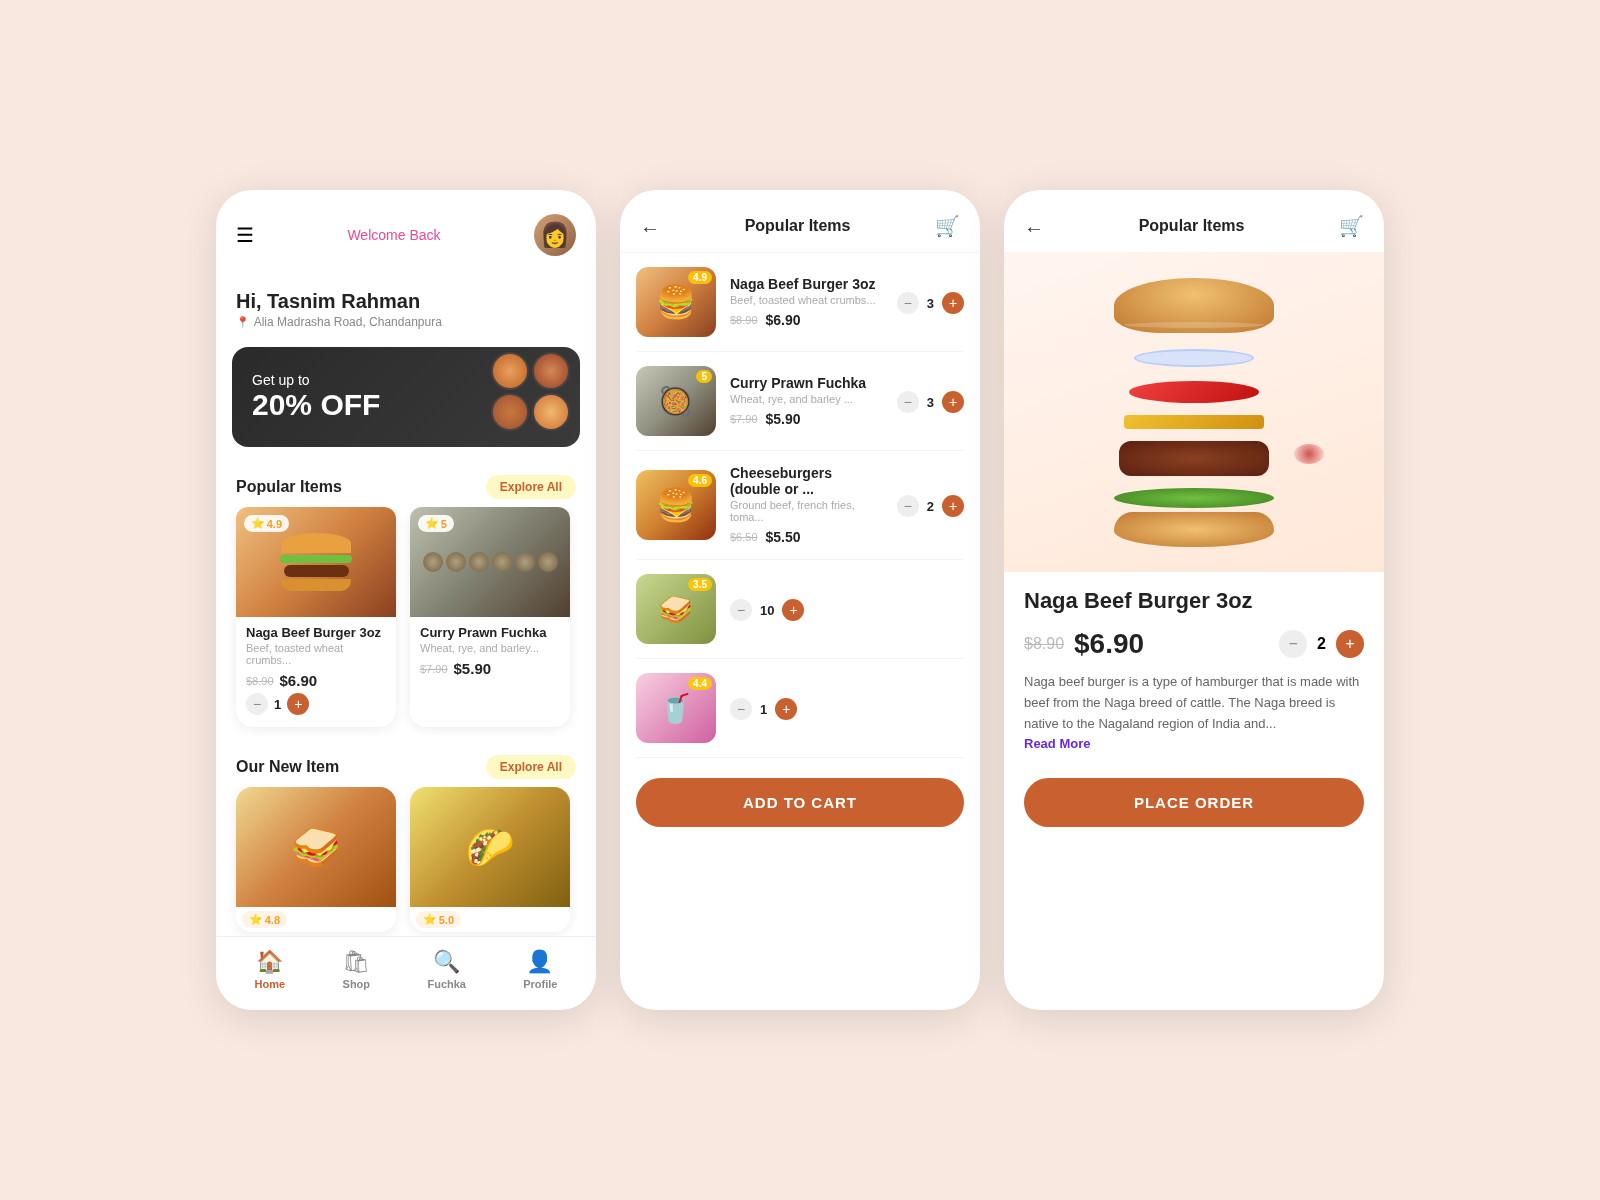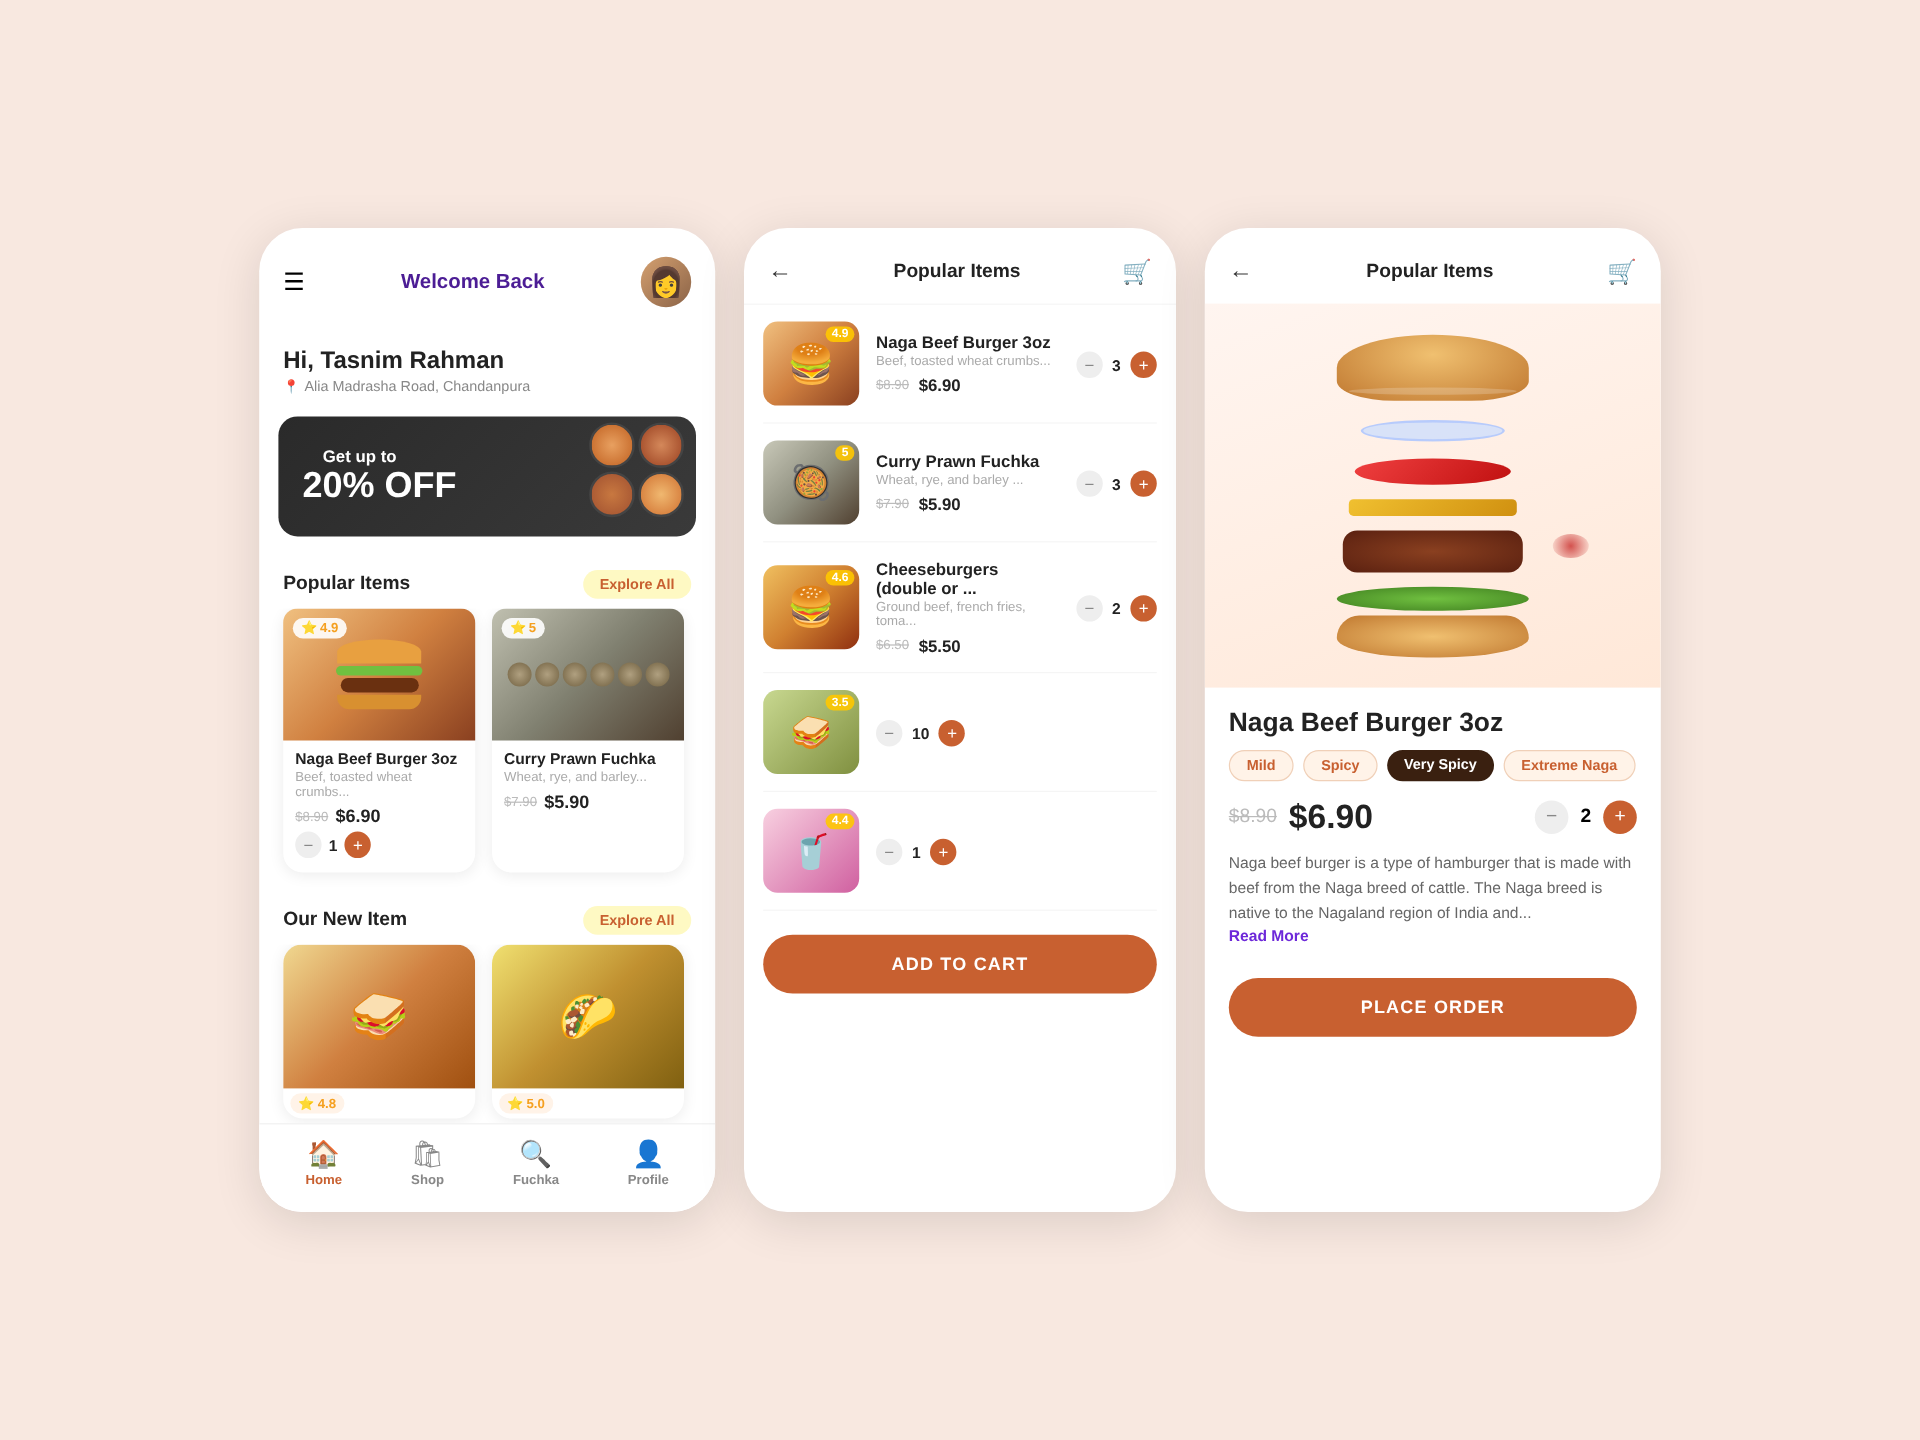--- a/index.html
+++ b/index.html
@@ -27,21 +27,21 @@
     .phone-right { width: 380px; min-height: 820px; }
 
     
     .left-header {
       display: flex;
       align-items: center;
       justify-content: space-between;
       padding: 24px 20px 10px;
     }
     .hamburger-icon { font-size: 20px; cursor: pointer; }
-    .left-title { font-size: 17px; font-weight: 700; color: #4c1d95; }
+    .left-title { font-size: 14px; font-weight: 400; color: #ec4899; }
     .avatar {
       width: 42px; height: 42px; border-radius: 50%;
       background: linear-gradient(135deg, #d4a070, #8b6347);
       overflow: hidden; display: flex; align-items: center; justify-content: center;
       font-size: 18px;
     }
 
     .greeting { padding: 8px 20px 4px; margin-top: 16px; }
     .hi-text { font-size: 20px; font-weight: 700; color: #222; }
     .location { display: flex; align-items: center; gap: 4px; color: #888; font-size: 12px; margin-top: 2px; }
@@ -52,21 +52,21 @@
       border-radius: 16px;
       background: linear-gradient(135deg, #2a2a2a 0%, #3a3a3a 100%);
       padding: 20px;
       height: 100px;
       display: flex;
       align-items: center;
       position: relative;
       overflow: hidden;
     }
     .banner-text { color: #fff; z-index: 2; }
-    .banner-text .get-up { font-size: 14px; font-weight: 700; margin-left: 17px; }
+    .banner-text .get-up { font-size: 14px; font-weight: 400; }
     .banner-text .off { font-size: 30px; font-weight: 800; }
     .food-circles {
       position: absolute; right: 10px; top: 5px;
       display: grid; grid-template-columns: 1fr 1fr; gap: 3px;
     }
     .food-circle {
       width: 38px; height: 38px; border-radius: 50%;
       background: #555; border: 2px solid #444;
     }
     .fc1 { background: radial-gradient(circle, #e8a060, #c06020); }
@@ -577,26 +577,20 @@
       <div class="lettuce"></div>
       <div class="bun-bottom"></div>
     </div>
     <div class="sauce-drops"></div>
   </div>
 
   
   <div class="right-product-section">
     <div class="product-title">Naga Beef Burger 3oz</div>
 
-    <div class="spice-tags">
-      <span class="spice-tag tag-mild">Mild</span>
-      <span class="spice-tag tag-spicy">Spicy</span>
-      <span class="spice-tag tag-very-spicy">Very Spicy</span>
-      <span class="spice-tag tag-extreme">Extreme Naga</span>
-    </div>
 
     <div class="price-qty-row">
       <div class="price-group">
         <span class="right-old-price">$8.90</span>
         <span class="right-new-price">$6.90</span>
       </div>
       <div class="right-qty-row">
         <button class="right-qty-minus">−</button>
         <span class="right-qty-num">2</span>
         <button class="right-qty-plus">+</button>

